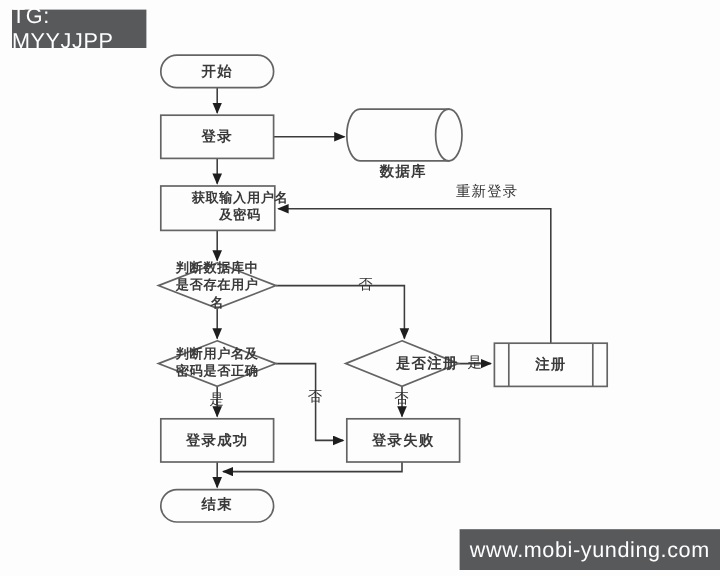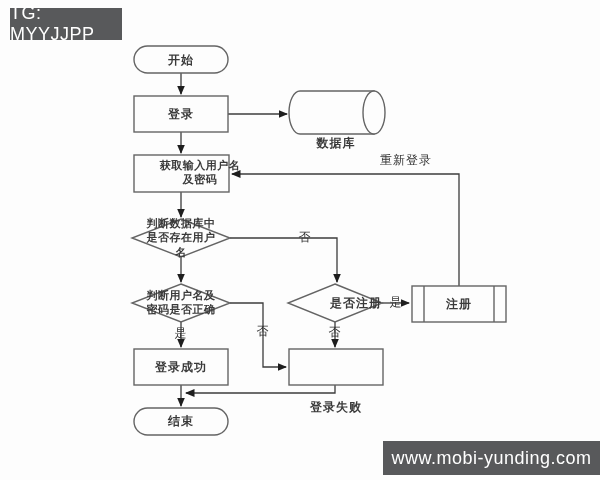--- a/index.html
+++ b/index.html
@@ -88,21 +88,21 @@
 
   <div class="lbl" style="left:181px;top:60px;">开始</div>
   <div class="lbl" style="left:181px;top:114px;">登录</div>
   <div class="lbl" style="left:336px;top:113px;margin-top:30px;">数据库</div>
   <div class="lbl multi w90" style="left:181px;top:173px;">获取输入用户名及密码</div>
   <div class="lbl multi w80" style="left:181px;top:303px;">判断用户名及密码是否正确</div>
   <div class="lbl multi w80" style="left:181px;top:238px;">判断数据库中是否存在用户名</div>
   <div class="lbl" style="left:335px;top:303px;margin-left:21px;">是否注册</div>
   <div class="lbl" style="left:459px;top:304px;">注册</div>
   <div class="lbl" style="left:181px;top:367px;">登录成功</div>
-  <div class="lbl" style="left:336px;top:367px;margin-top:40px;">登录失败</div>
+  <div class="lbl" style="left:336px;top:367px;">登录失败</div>
   <div class="lbl" style="left:181px;top:421px;">结束</div>
 
   <div class="edge-lbl" style="left:305px;top:237px;">否</div>
   <div class="edge-lbl" style="left:181px;top:333px;">是</div>
   <div class="edge-lbl" style="left:263px;top:331px;">否</div>
   <div class="edge-lbl" style="left:335px;top:332px;">否</div>
   <div class="edge-lbl" style="left:396px;top:302px;">是</div>
   <div class="edge-lbl" style="left:406px;top:160px;">重新登录</div>
 
   <div class="badge hdr">TG: MYYJJPP</div>

